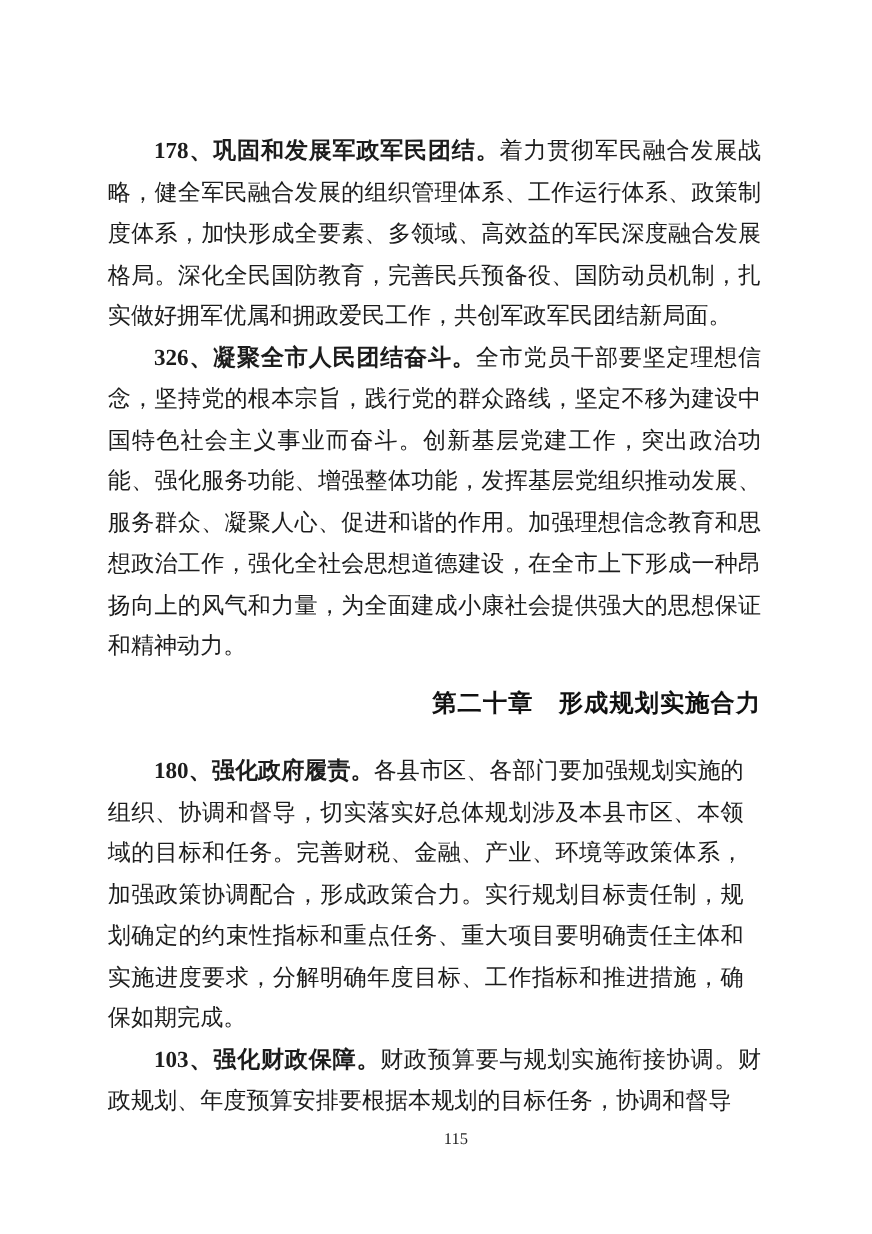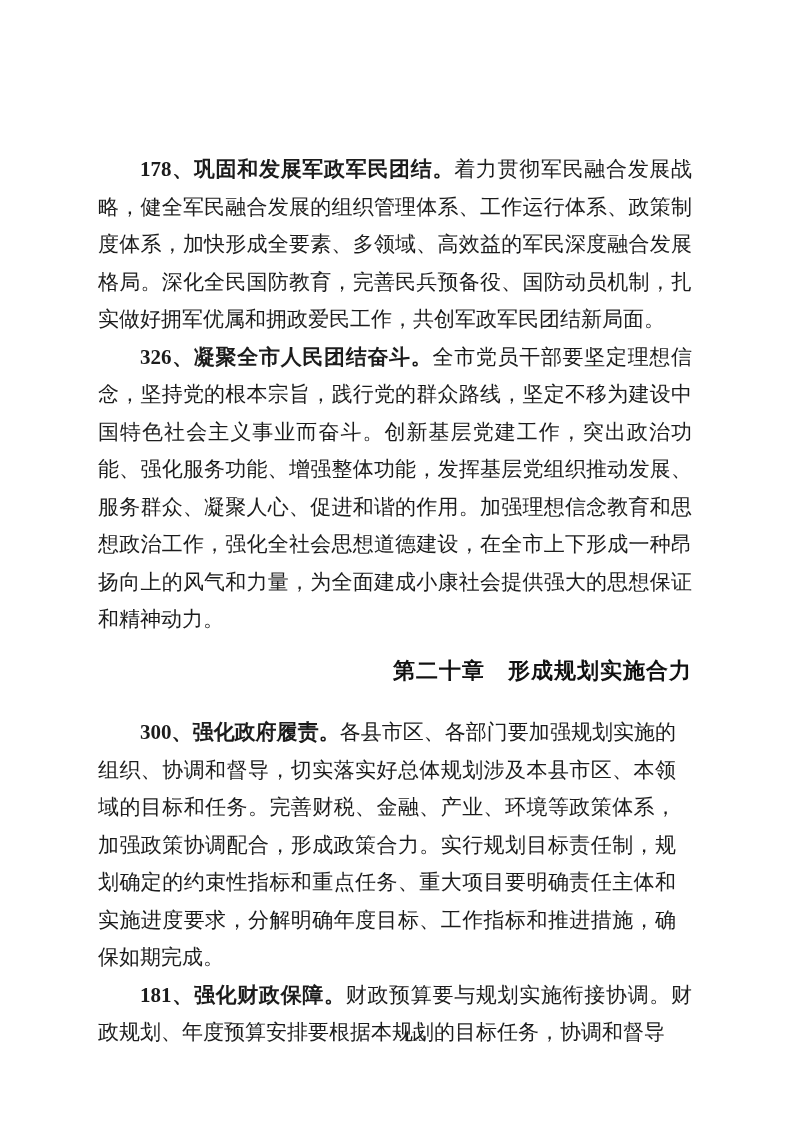--- a/index.html
+++ b/index.html
@@ -11,21 +11,20 @@
     background: #ffffff;
     overflow: hidden;
     font-family: "Liberation Serif", "DejaVu Serif", serif;
     color: #1c1c1c;
   }
   .content {
     position: absolute;
     left: 98px;
     top: 119px;
     width: 594px;
-    margin-top: 32px;
   }
   .para {
     margin: 0;
     font-size: 21px;
     line-height: 37.5px;
     text-indent: 42px;
     text-align: justify;
     text-justify: inter-ideograph;
     color: #1c1c1c;
   }
@@ -59,20 +58,20 @@
 
 <div class="page">
   <div class="content">
 
     <p class="para"><b class="lead">178、巩固和发展军政军民团结。</b><span>着力贯彻军民融合发展战略，健全军民融合发展的组织管理体系、工作运行体系、政策制度体系，加快形成全要素、多领域、高效益的军民深度融合发展格局。深化全民国防教育，完善民兵预备役、国防动员机制，扎实做好拥军优属和拥政爱民工作，共创军政军民团结新局面。</span></p>
 
     <p class="para"><b class="lead">326、凝聚全市人民团结奋斗。</b><span>全市党员干部要坚定理想信念，坚持党的根本宗旨，践行党的群众路线，坚定不移为建设中国特色社会主义事业而奋斗。创新基层党建工作，突出政治功能、强化服务功能、增强整体功能，发挥基层党组织推动发展、服务群众、凝聚人心、促进和谐的作用。加强理想信念教育和思想政治工作，强化全社会思想道德建设，在全市上下形成一种昂扬向上的风气和力量，为全面建成小康社会提供强大的思想保证和精神动力。</span></p>
 
     <h2 class="chapter">第二十章　形成规划实施合力</h2>
 
-    <p class="para tight"><b class="lead">300、强化政府履责。</b><span>各县市区、各部门要加强规划实施的组织、协调和督导，切实落实好总体规划涉及本县市区、本领域的目标和任务。完善财税、金融、产业、环境等政策体系，加强政策协调配合，形成政策合力。实行规划目标责任制，规划确定的约束性指标和重点任务、重大项目要明确责任主体和实施进度要求，分解明确年度目标、工作指标和推进措施，确保如期完成。</span></p>
+    <p class="para tight"><b class="lead">180、强化政府履责。</b><span>各县市区、各部门要加强规划实施的组织、协调和督导，切实落实好总体规划涉及本县市区、本领域的目标和任务。完善财税、金融、产业、环境等政策体系，加强政策协调配合，形成政策合力。实行规划目标责任制，规划确定的约束性指标和重点任务、重大项目要明确责任主体和实施进度要求，分解明确年度目标、工作指标和推进措施，确保如期完成。</span></p>
 
-    <p class="para"><b class="lead">181、强化财政保障。</b><span>财政预算要与规划实施衔接协调。财政规划、年度预算安排要根据本规划的目标任务，协调和督导</span></p>
+    <p class="para"><b class="lead">103、强化财政保障。</b><span>财政预算要与规划实施衔接协调。财政规划、年度预算安排要根据本规划的目标任务，协调和督导</span></p>
 
   </div>
 
   <div class="page-number">115</div>
 </div>
 
 </body></html>

